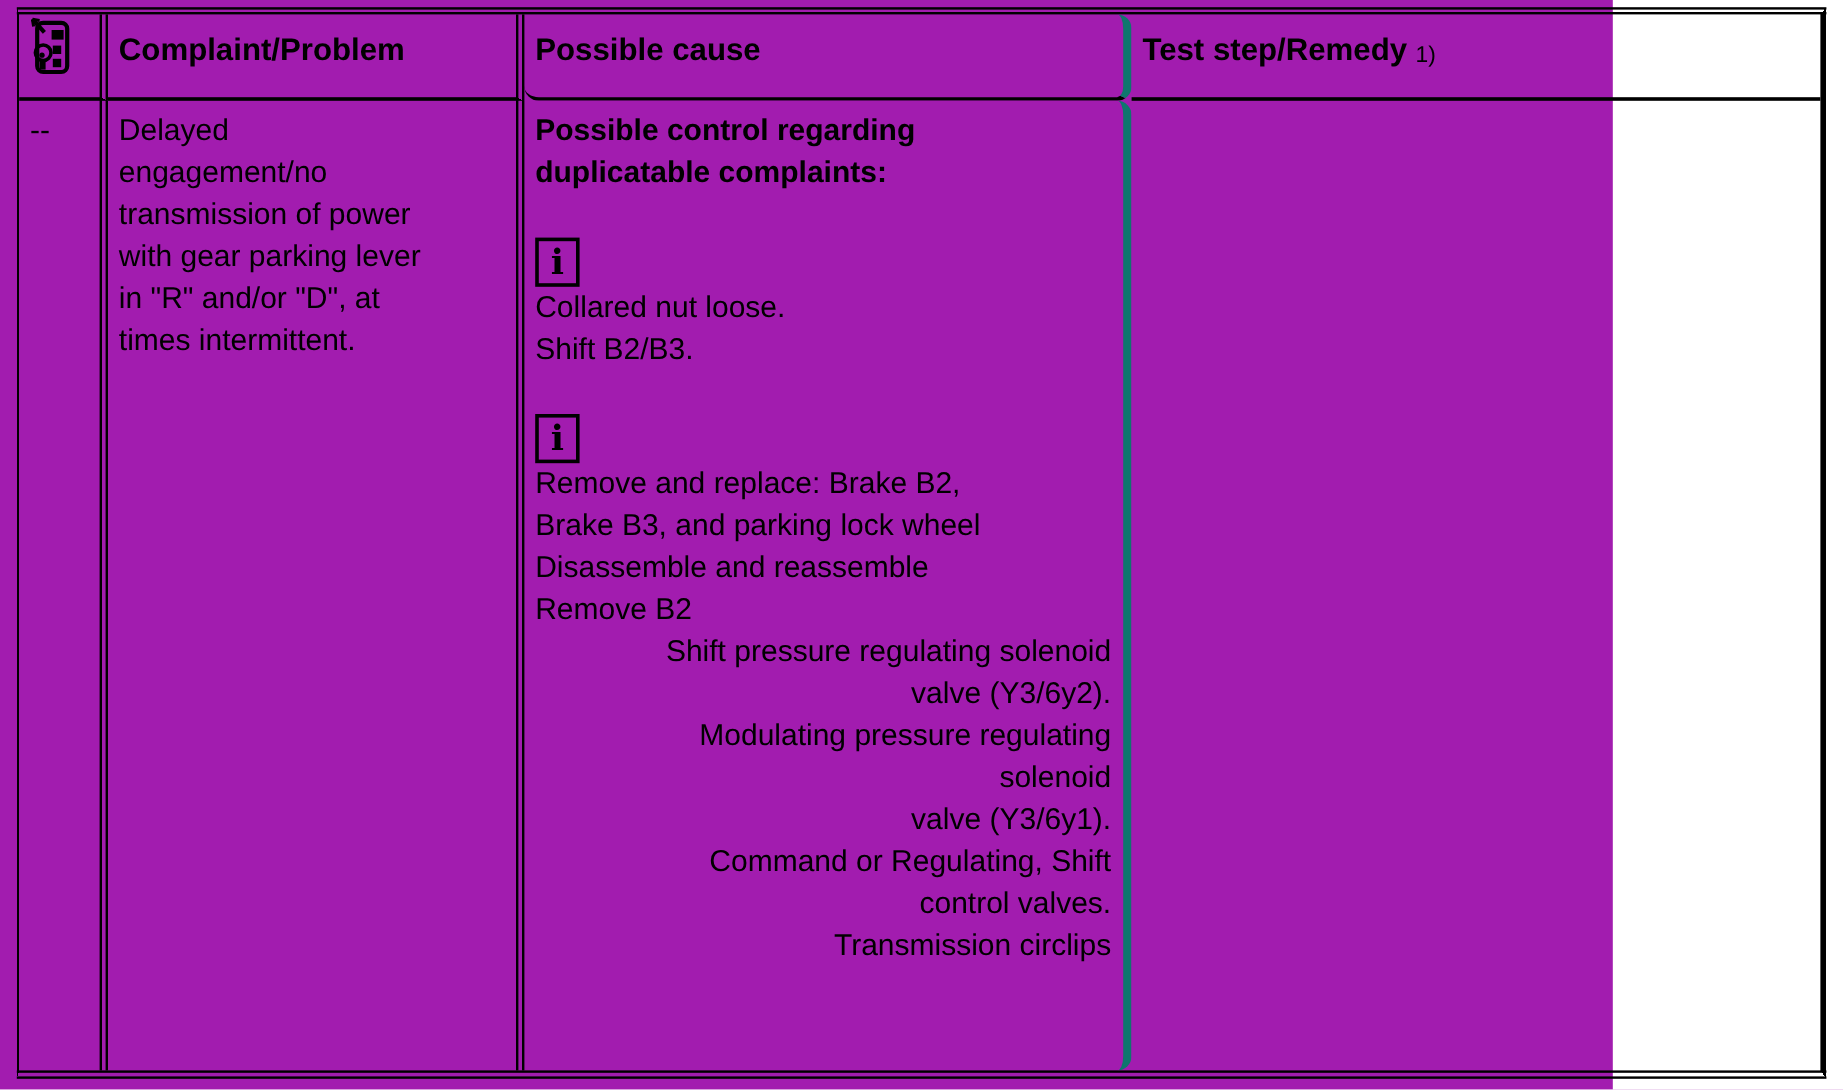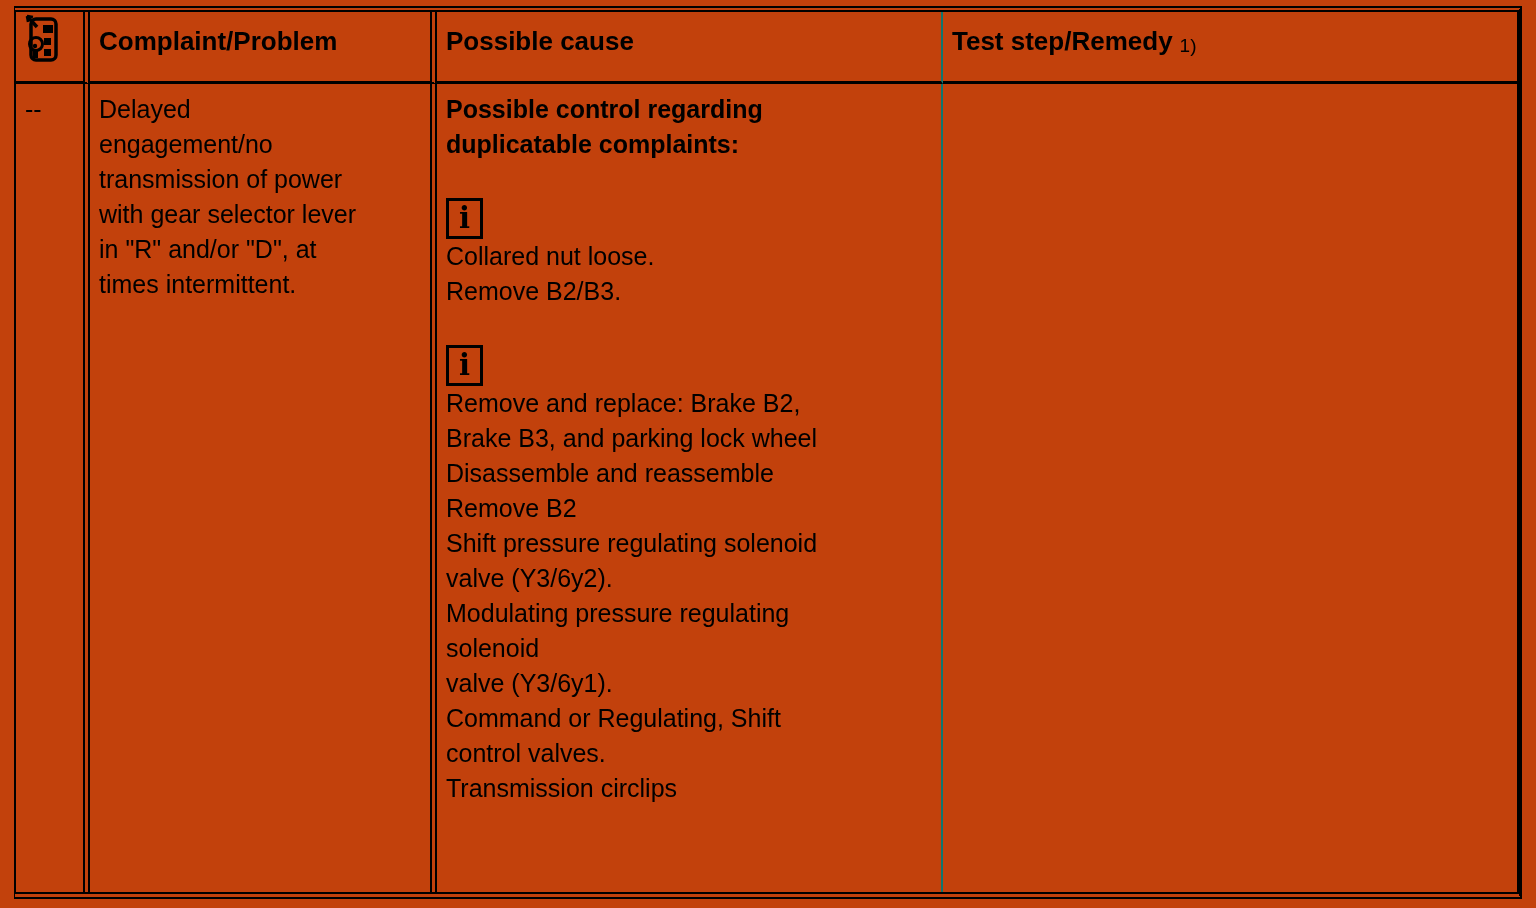--- a/index.html
+++ b/index.html
@@ -2,23 +2,23 @@
 <html><head>
 <meta charset="utf-8">
 <style>
   html, body {
     margin: 0;
     padding: 0;
     background: #ffffff;
   }
   .page {
     position: relative;
-    width: 1536px;
+    width: 1344px;
     height: 908px;
-    background: #c2410c;
+    background: #a21caf;
     font-family: "Liberation Sans", sans-serif;
     color: #000000;
   }
   table.diag-table {
     position: absolute;
     left: 14px;
     top: 6px;
     width: 1508px;
     height: 893px;
     border-collapse: separate;
@@ -45,21 +45,21 @@
     font-weight: bold;
     font-size: 26px;
     padding-top: 12px;
     white-space: nowrap;
   }
   .col-icon    { width: 74px;  }
   .col-problem { width: 347px; }
   .col-cause   { width: 506px; }
   .col-remedy  { width: 574px; }
   .b-double { border-right: 7px double #000; }
-  .b-single { border-right: 2px solid #0f766e; }
+  .b-single { border-right: 7px solid #0f766e; border-radius: 12px; }
   .ml { white-space: pre-line; }
   .bold { font-weight: bold; }
   .footnote {
     font-size: 19px;
     font-weight: normal;
     margin-left: 7px;
     position: relative;
     top: 2px;
   }
   .tester-icon-wrap {
@@ -73,21 +73,21 @@
     box-sizing: border-box;
     display: flex;
     align-items: center;
     justify-content: center;
     font-family: "DejaVu Serif", serif;
     font-weight: bold;
     font-size: 29px;
     line-height: 1;
   }
   .mt-line  { margin-top: 36px; }
-  .mt-2line { margin-top: 74px; }
+  .mt-2line { margin-top: 74px; text-align: right; }
   .cause-text { margin: 0; }
 </style>
 </head>
 <body>
 
 <div class="page">
   <table class="diag-table">
     <colgroup>
       <col class="col-icon">
       <col class="col-problem">
@@ -123,31 +123,31 @@
       </tr>
     </thead>
     <tbody>
       <tr>
         <td class="b-double">
           <span>--</span>
         </td>
         <td class="b-double ml">Delayed
 engagement/no
 transmission of power
-with gear selector lever
+with gear parking lever
 in "R" and/or "D", at
 times intermittent.</td>
         <td class="b-single">
           <div class="bold ml cause-text">Possible control regarding
 duplicatable complaints:</div>
           <div class="info-box mt-line">
             <span>i</span>
           </div>
           <div class="ml cause-text">Collared nut loose.
-Remove B2/B3.</div>
+Shift B2/B3.</div>
           <div class="info-box mt-line">
             <span>i</span>
           </div>
           <div class="ml cause-text">Remove and replace: Brake B2,
 Brake B3, and parking lock wheel</div>
           <div class="ml cause-text mt-line">Disassemble and reassemble
 Remove B2</div>
           <div class="ml cause-text mt-2line">Shift pressure regulating solenoid
 valve (Y3/6y2).
 Modulating pressure regulating

